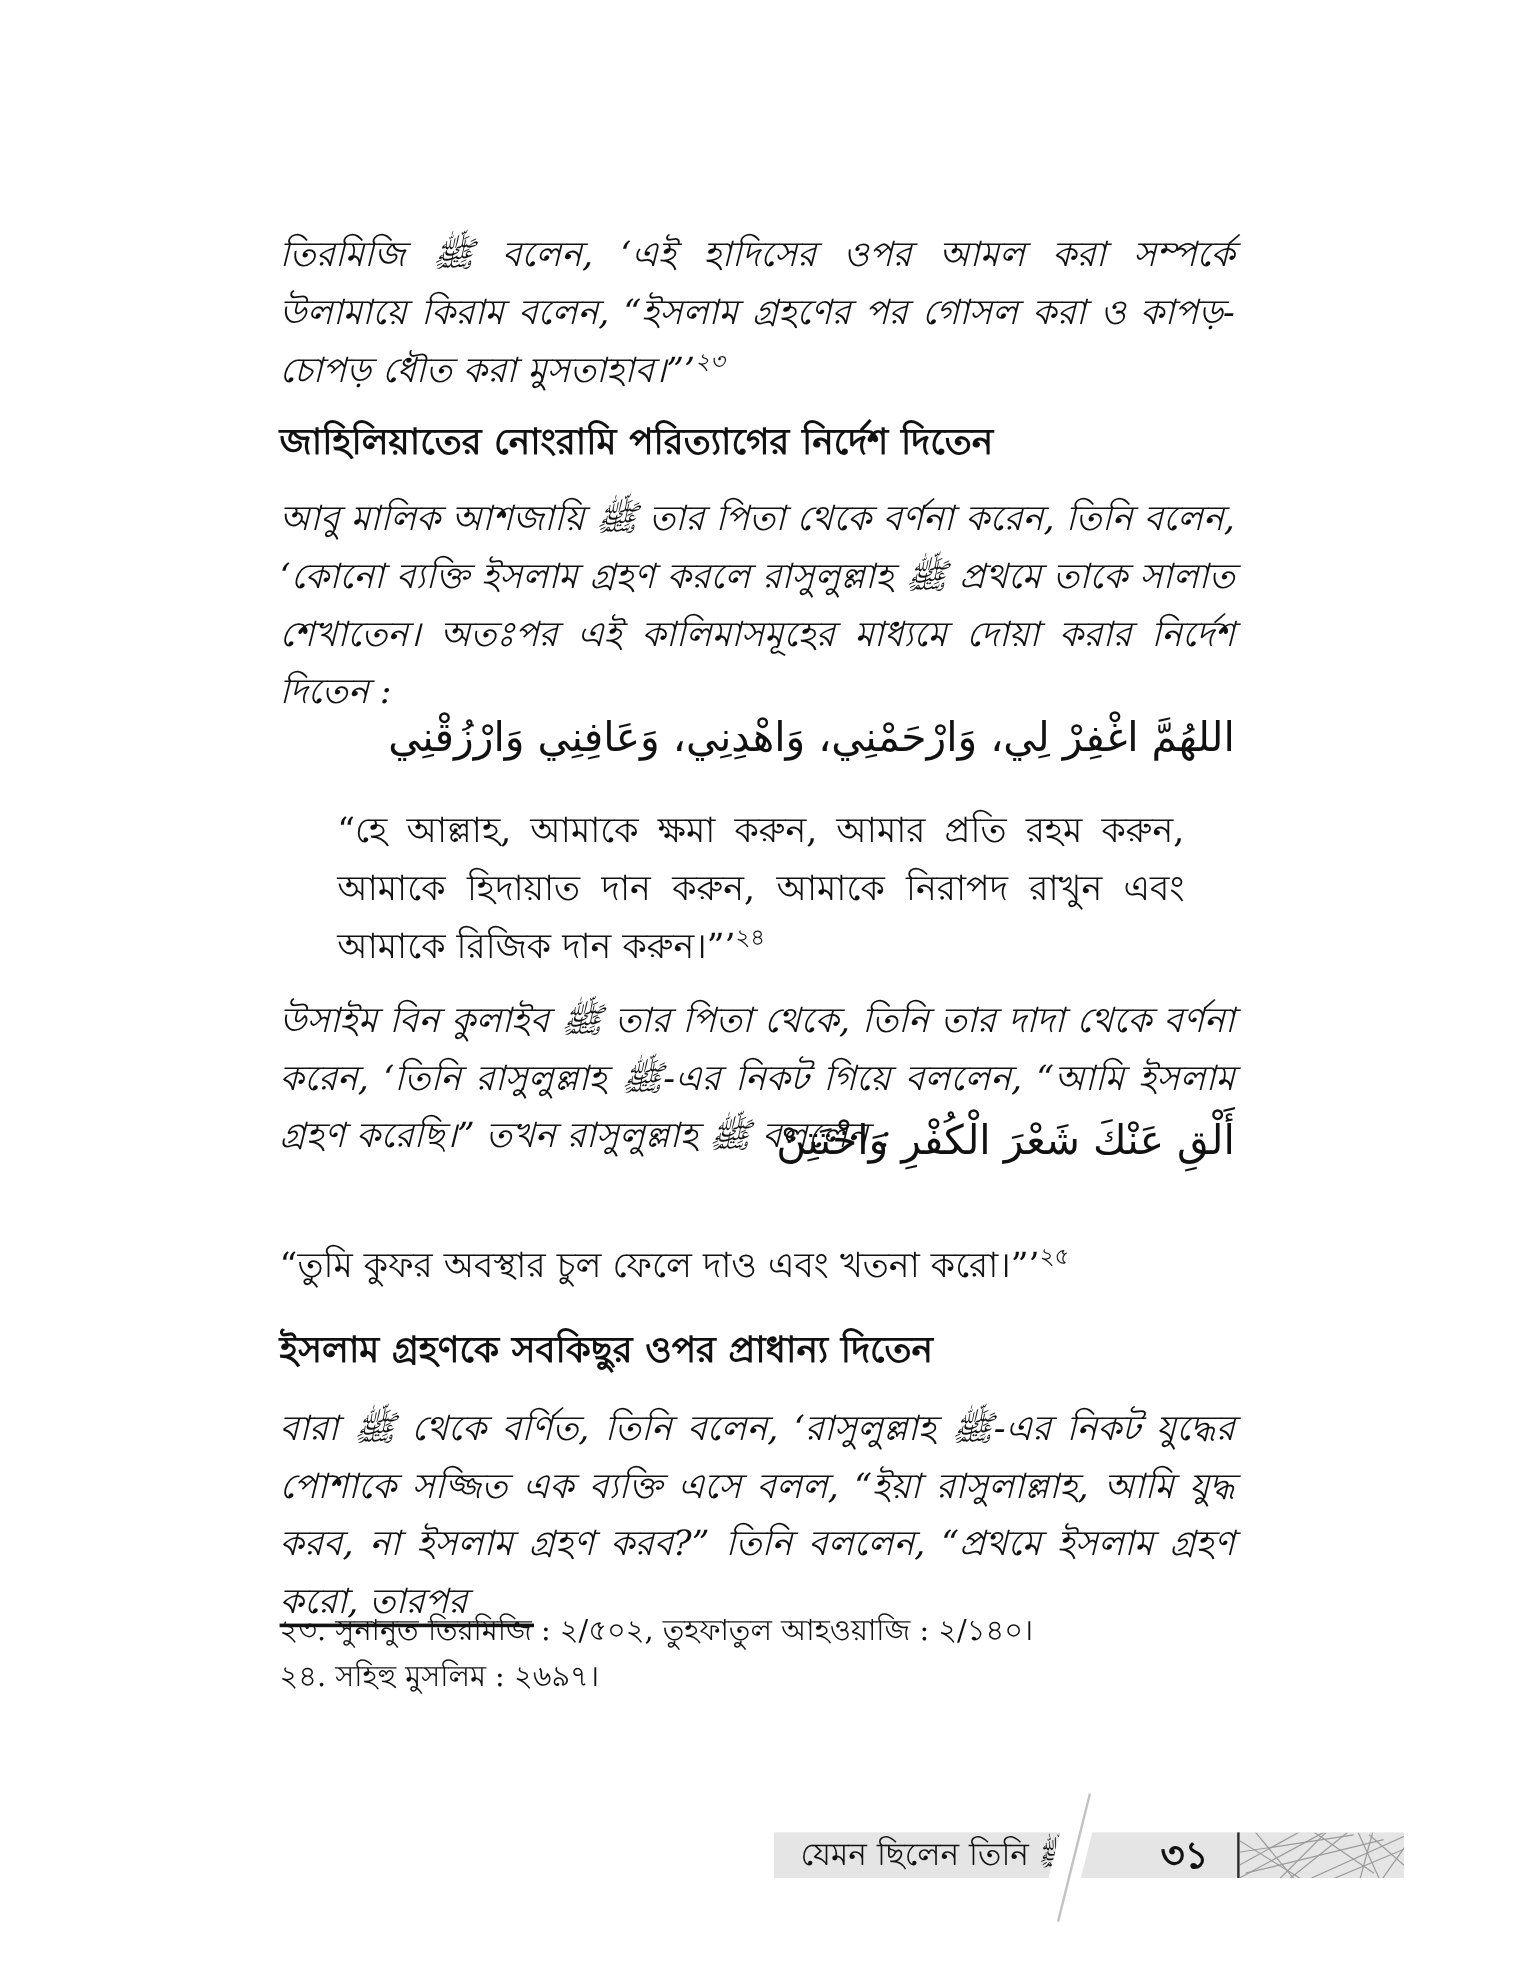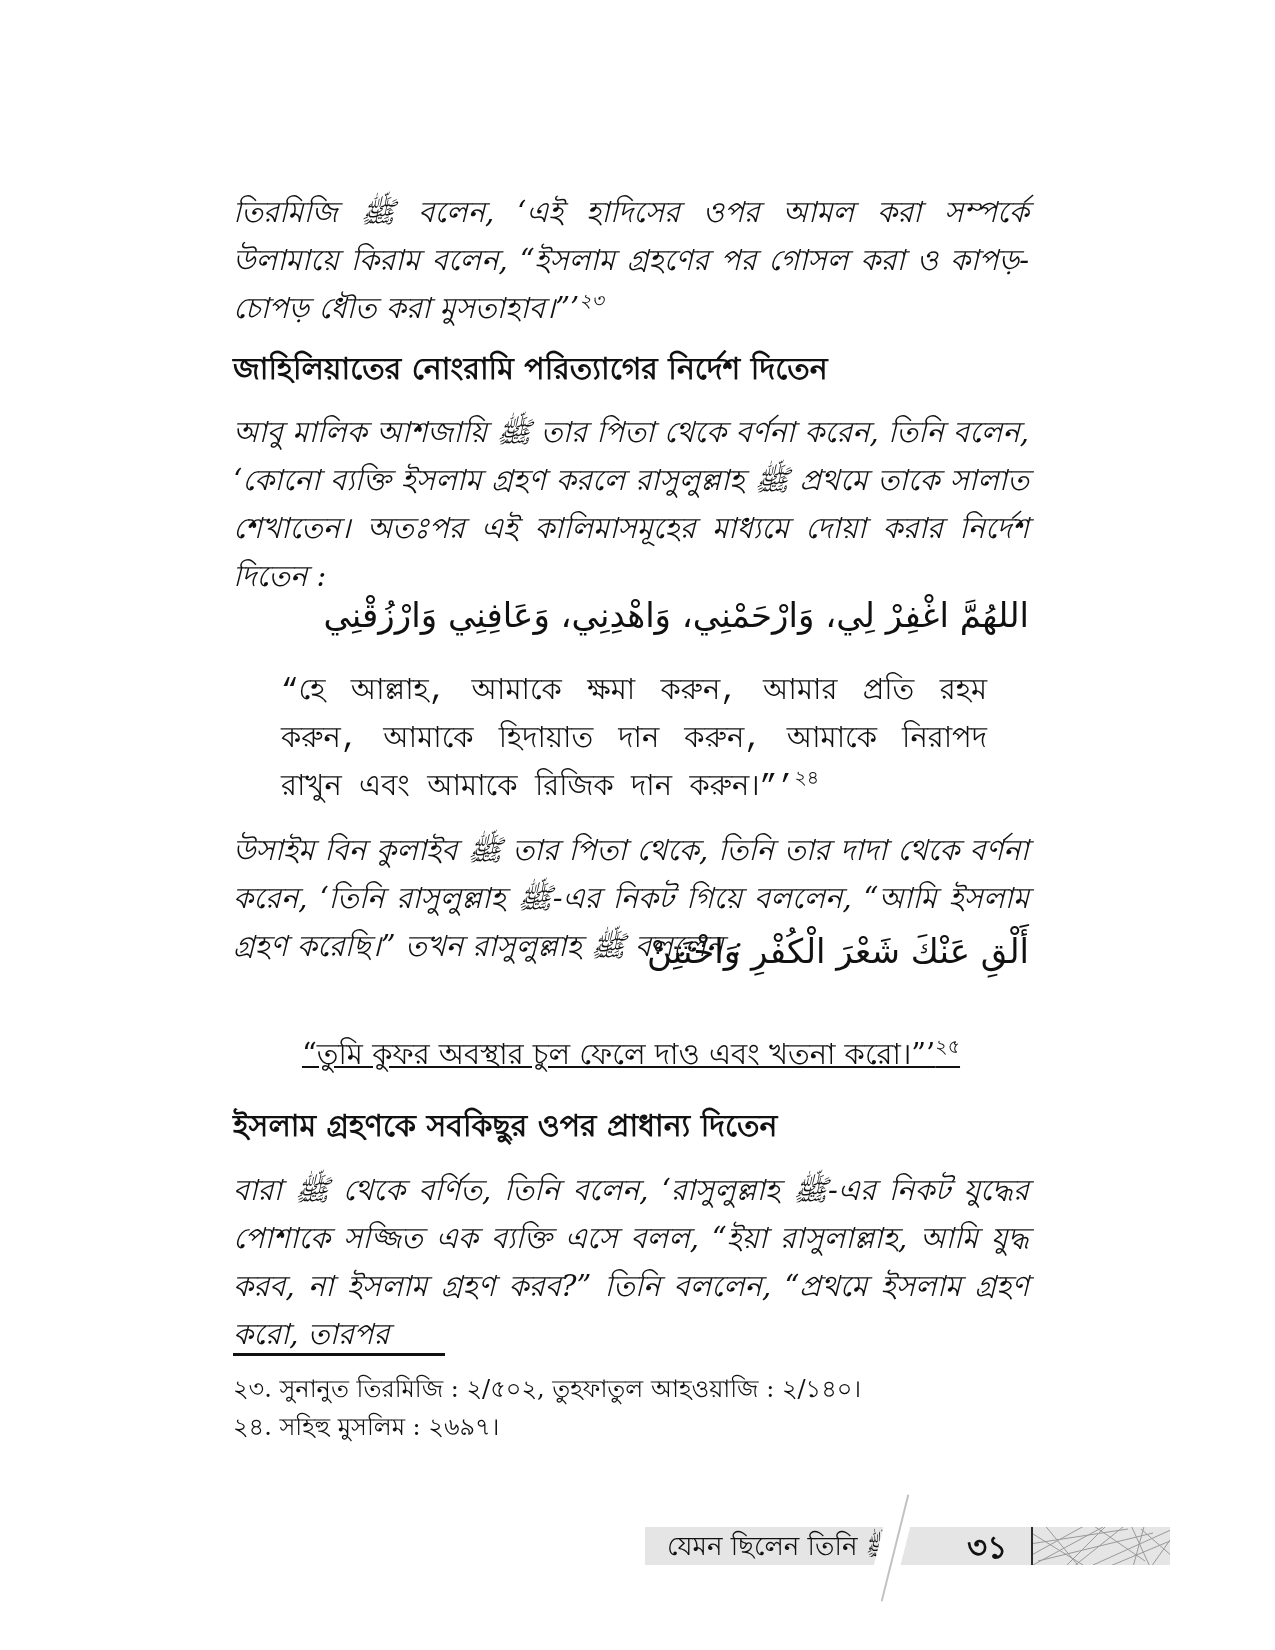--- a/index.html
+++ b/index.html
@@ -10,22 +10,22 @@
   }
   .abs{position:absolute;}
   .col{left:233px;width:796px;}
   .body-text{font-size:29px;line-height:48px;text-align:justify;margin:0;font-style:italic;}
   .section-heading{font-size:30px;font-weight:bold;margin:0;line-height:44px;}
   .arabic{
     font-family:"DejaVu Sans","Liberation Sans",sans-serif;
     direction:rtl;unicode-bidi:isolate;
     font-size:34px;line-height:64px;margin:0;
   }
-  .bquote{margin:0 0 0 48px;width:706px;font-size:29px;line-height:48px;text-align:justify;font-family:Liberation Mono, monospace;}
-  .qcenter{font-size:29px;line-height:48px;text-align:center;margin:0;text-decoration:underline;}
+  .bquote{margin:0 0 0 48px;width:706px;font-size:29px;line-height:48px;text-align:justify;}
+  .qcenter{font-size:29px;line-height:48px;margin:0;}
   sup.ref{font-size:19px;line-height:0;vertical-align:super;}
   .footrule{left:233px;width:212px;height:3px;background:#111;}
   .footnotes{font-size:24px;line-height:38px;margin:0;padding:0;list-style:none;}
   .footnotes li{margin:0;}
   
   .footer-bar{left:645px;top:1527px;width:525px;height:38px;background:#e5e5e5;}
   .footer-title{position:absolute;left:22px;top:0;height:38px;line-height:38px;font-size:26px;color:#111;white-space:nowrap;}
   .slash-gap{position:absolute;left:234px;top:-12px;width:26px;height:62px;background:#ffffff;transform:rotate(14deg);}
   .slash-line{position:absolute;left:249px;top:-34px;width:2px;height:110px;background:#c2c2c2;transform:rotate(14deg);}
   .page-number{position:absolute;left:322px;top:0;width:60px;height:38px;line-height:40px;font-size:31px;font-weight:bold;}
@@ -50,21 +50,21 @@
 <p class="abs col arabic" style="top:919px">أَلْقِ عَنْكَ شَعْرَ الْكُفْرِ وَاخْتَتِنْ</p>
 
 <p class="abs col qcenter" style="top:1030px"><span>“তুমি কুফর অবস্থার চুল ফেলে দাও এবং খতনা করো।”’</span><sup class="ref">২৫</sup></p>
 
 <h2 class="abs col section-heading" style="top:1104px">ইসলাম গ্রহণকে সবকিছুর ওপর প্রাধান্য দিতেন</h2>
 
 <p class="abs col body-text" style="top:1166px">বারা ﷺ থেকে বর্ণিত, তিনি বলেন, ‘রাসুলুল্লাহ ﷺ-এর নিকট যুদ্ধের পোশাকে সজ্জিত এক ব্যক্তি এসে বলল, “ইয়া রাসুলাল্লাহ, আমি যুদ্ধ করব, না ইসলাম গ্রহণ করব?” তিনি বললেন, “প্রথমে ইসলাম গ্রহণ করো, তারপর</p>
 
 <div class="abs footrule" style="top:1353px"></div>
 
-<ul class="abs col footnotes" style="top:1370px">
+<ul class="abs col footnotes" style="top:1340px">
   <li>২৩. সুনানুত তিরমিজি : ২/৫০২, তুহফাতুল আহওয়াজি : ২/১৪০।</li>
   <li>২৪. সহিহু মুসলিম : ২৬৯৭।</li>
 </ul>
 
 <div class="abs footer-bar">
   <span class="footer-title">যেমন ছিলেন তিনি ﷺ</span>
   <div class="slash-gap"></div>
   <div class="slash-line"></div>
   <span class="page-number">৩১</span>
   <div class="footer-divider"></div>

